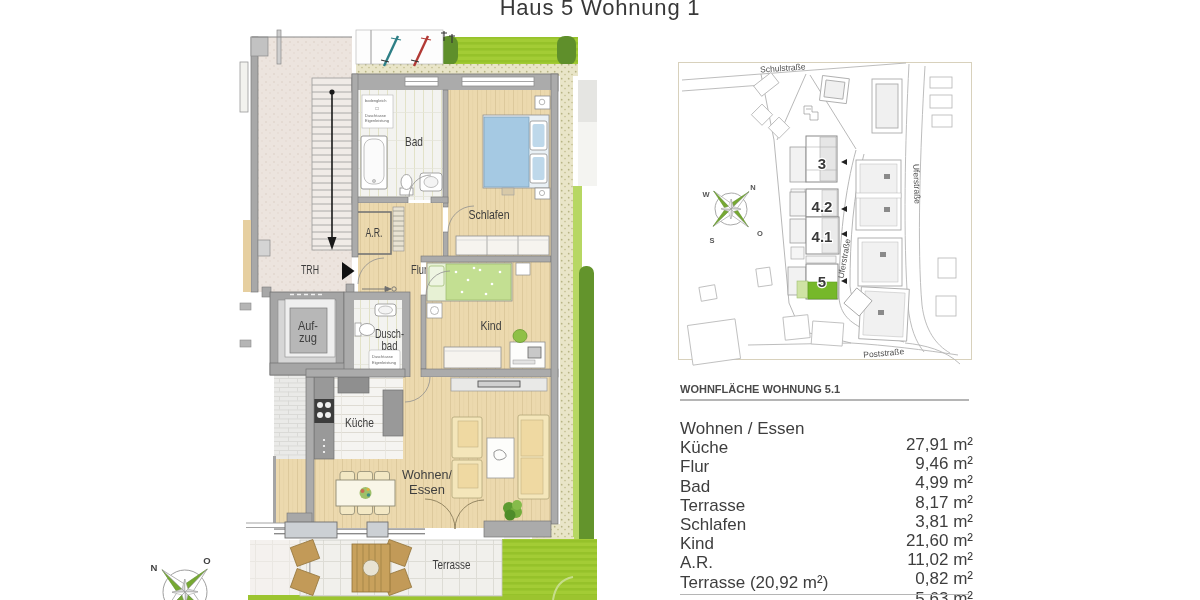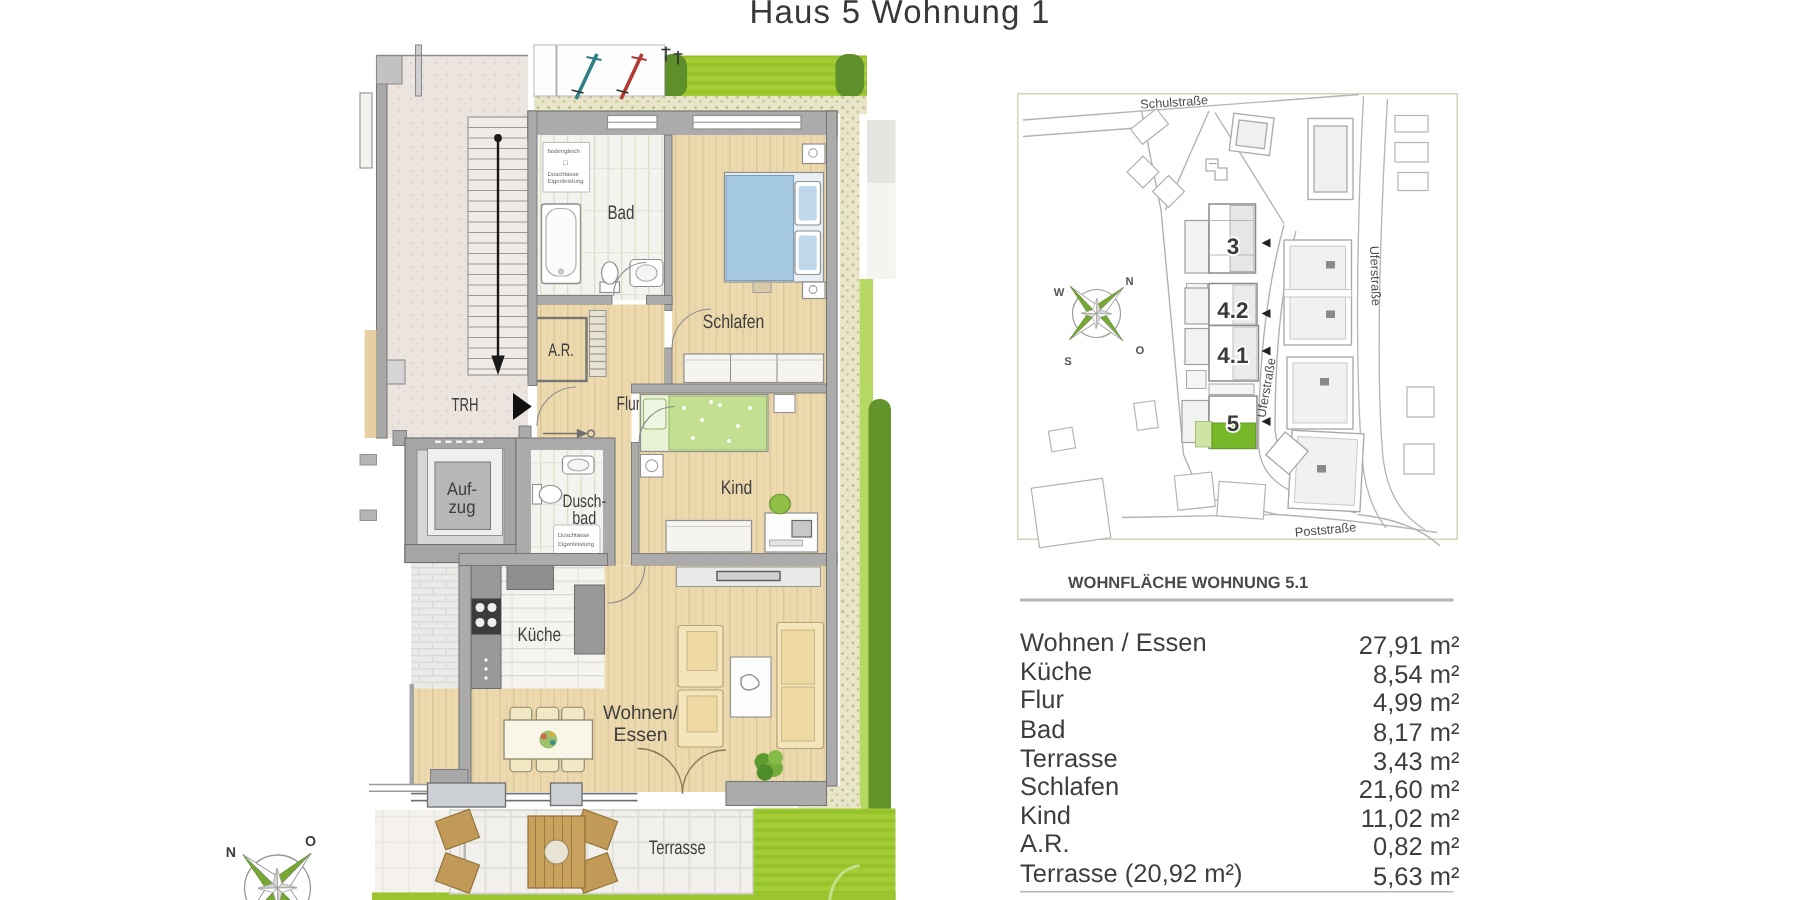--- a/index.html
+++ b/index.html
@@ -1,26 +1,26 @@
 <!DOCTYPE html>
 <html><head>
 <meta charset="utf-8">
 <style>
   html,body{margin:0;padding:0;background:#fff;width:1200px;height:600px;overflow:hidden;
     font-family:"Liberation Sans",sans-serif;}
   #page{position:relative;width:1200px;height:512px;}
   #title{position:absolute;left:0;top:-5px;width:1200px;text-align:center;
     font-size:22px;letter-spacing:0.8px;color:#383838;}
   #tbl{position:absolute;left:680px;top:0;width:290px;color:#3e3e3e;}
-  #tbl .hd{position:absolute;top:383px;left:0;font-size:11px;font-weight:bold;color:#4a4a4a;letter-spacing:0px;margin-left:32px;}
+  #tbl .hd{position:absolute;top:383px;left:0;font-size:11px;font-weight:bold;color:#4a4a4a;letter-spacing:0px;}
   #tbl .hr1{position:absolute;top:399px;left:0;width:289px;height:2px;background:#b5b5b5;}
   #tbl .hr2{position:absolute;top:594px;left:0;width:289px;height:1px;background:#b5b5b5;}
   #tbl .row{position:absolute;left:0;width:289px;height:19.2px;font-size:17px;line-height:15px;}
   #tbl .row span.l{position:absolute;left:0;top:0;}
-  #tbl .row span.r{position:absolute;right:-4px;top:2px;margin-left:16px;}
+  #tbl .row span.r{position:absolute;right:-4px;top:16px;margin-left:16px;}
   svg{position:absolute;left:0;top:0;}
 </style>
 </head>
 <body>
 <div id="page">
 
 <div id="title">Haus 5 Wohnung 1</div>
 
 <svg width="1200" height="600" viewBox="0 0 1200 600">
 <defs>
@@ -723,36 +723,36 @@
 
   <div class="hr1"></div>
 
   <div class="row" style="top:421px">
         <span class="l">Wohnen / Essen</span>
         <span class="r">27,91 m²</span>
       </div>
 
   <div class="row" style="top:440.2px">
         <span class="l">Küche</span>
-        <span class="r">8,54 m²</span>
+        <span class="r">9,46 m²</span>
       </div>
 
   <div class="row" style="top:459.4px">
         <span class="l">Flur</span>
         <span class="r">4,99 m²</span>
       </div>
 
   <div class="row" style="top:478.6px">
         <span class="l">Bad</span>
         <span class="r">8,17 m²</span>
       </div>
 
   <div class="row" style="top:497.8px">
         <span class="l">Terrasse</span>
-        <span class="r">3,43 m²</span>
+        <span class="r">3,81 m²</span>
       </div>
 
   <div class="row" style="top:517px">
         <span class="l">Schlafen</span>
         <span class="r">21,60 m²</span>
       </div>
 
   <div class="row" style="top:536.2px">
         <span class="l">Kind</span>
         <span class="r">11,02 m²</span>

